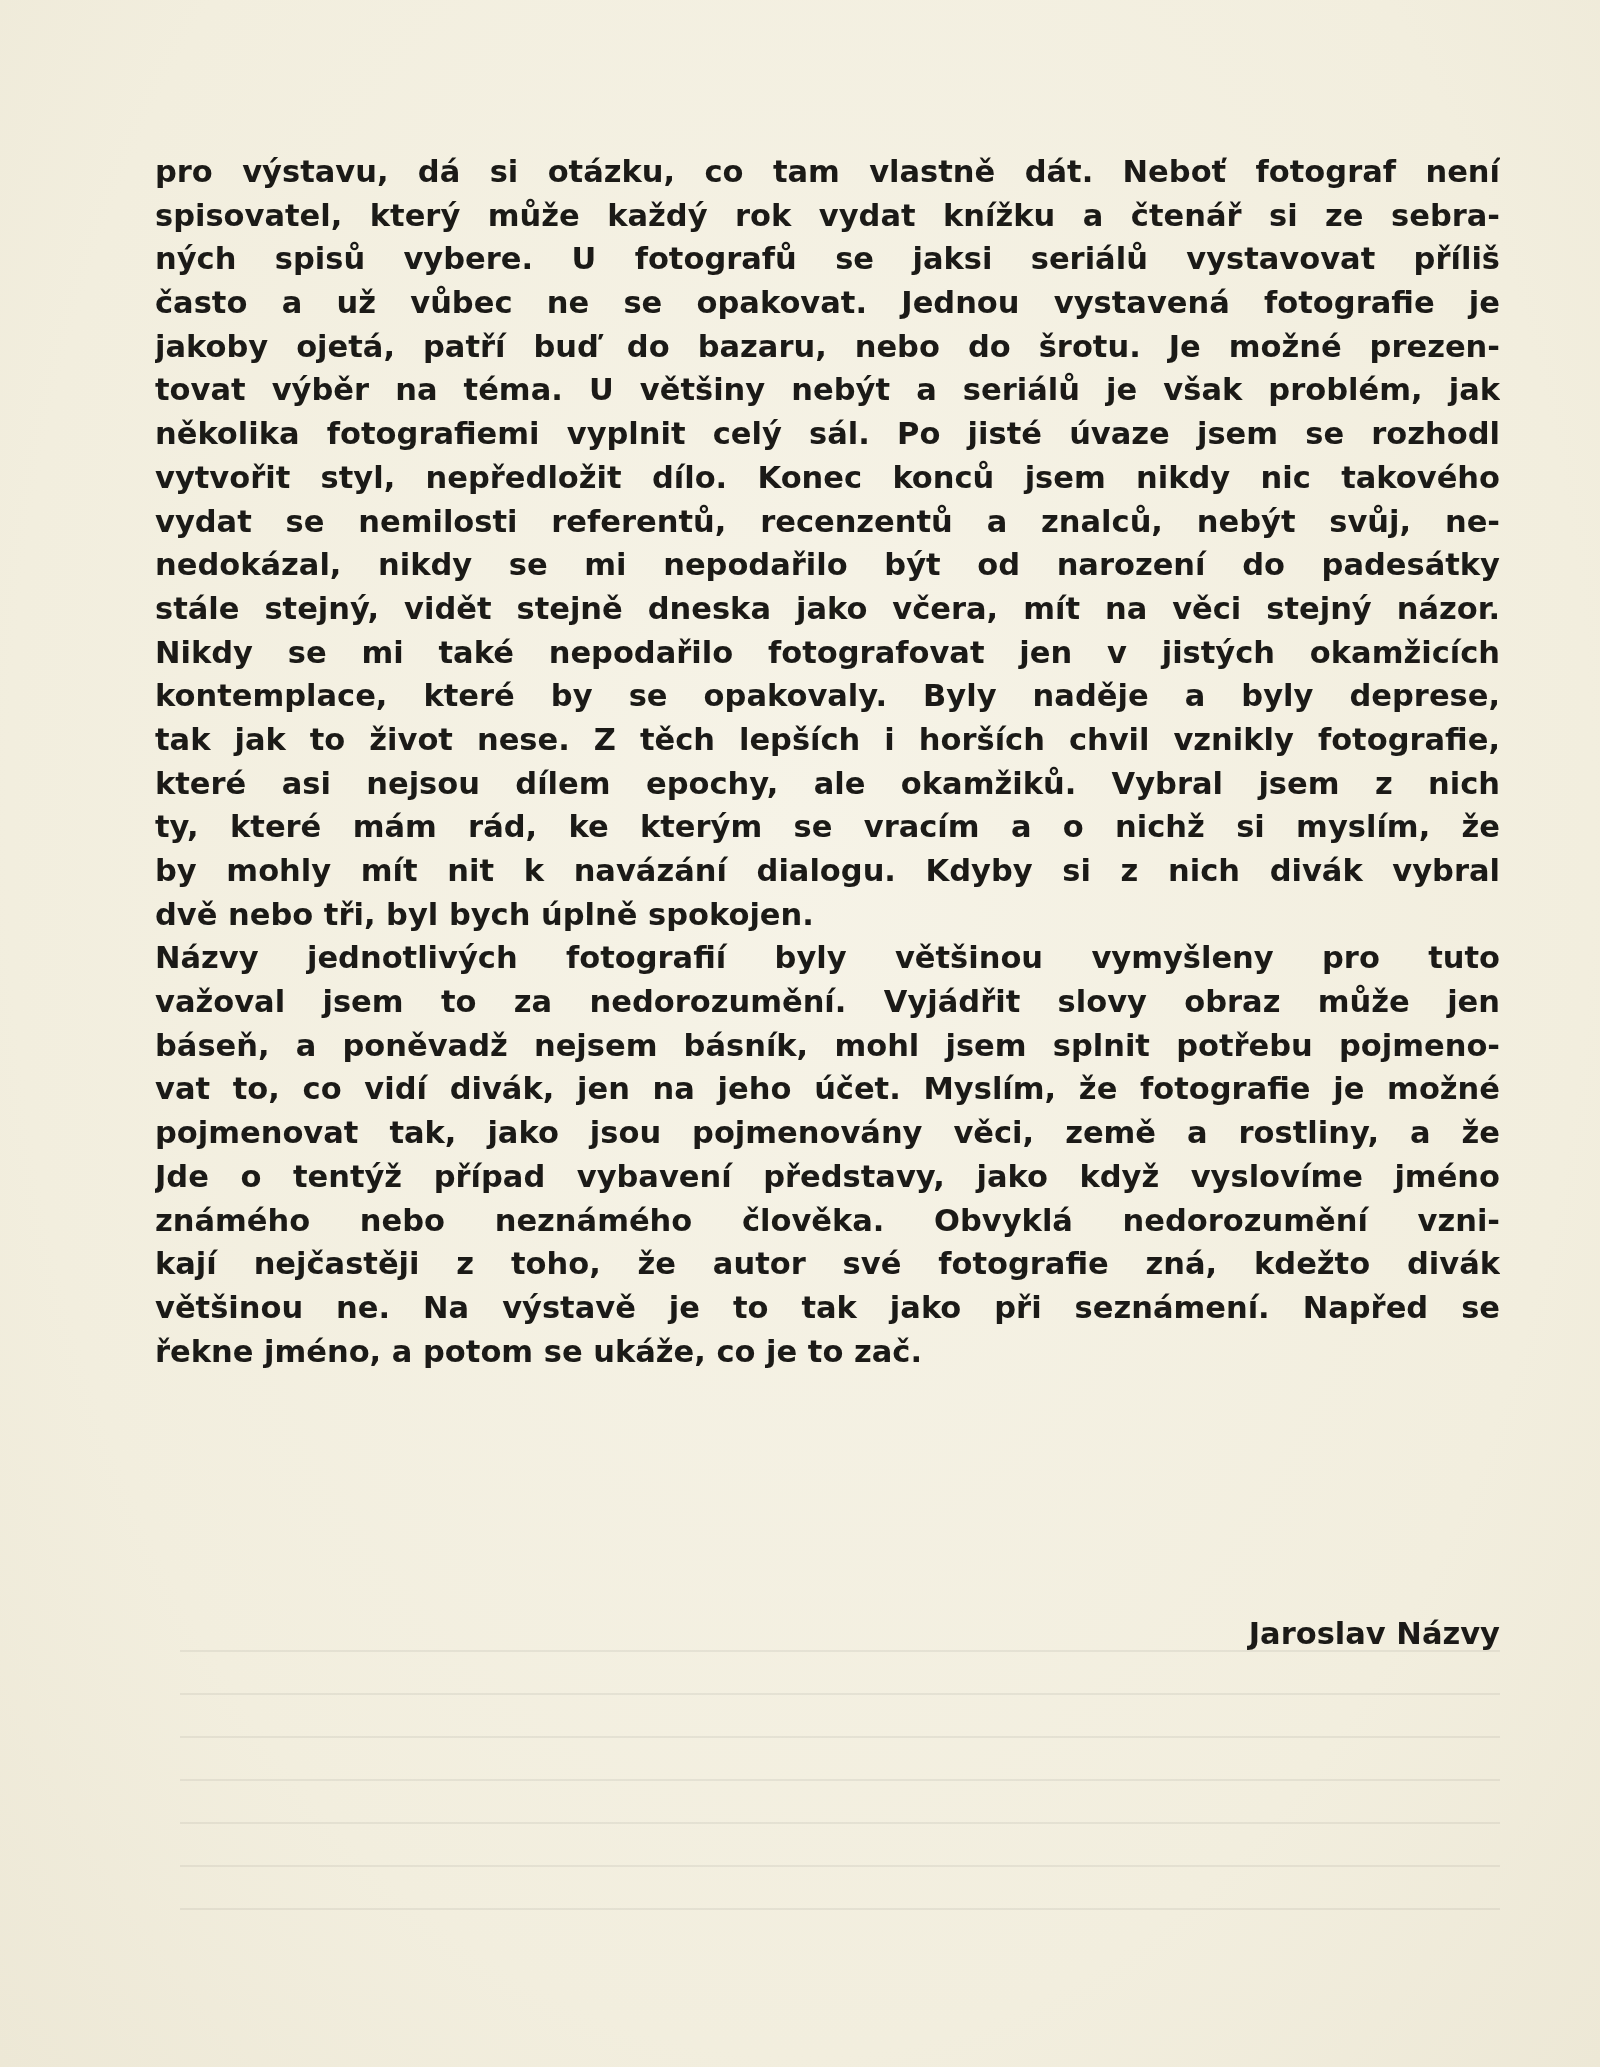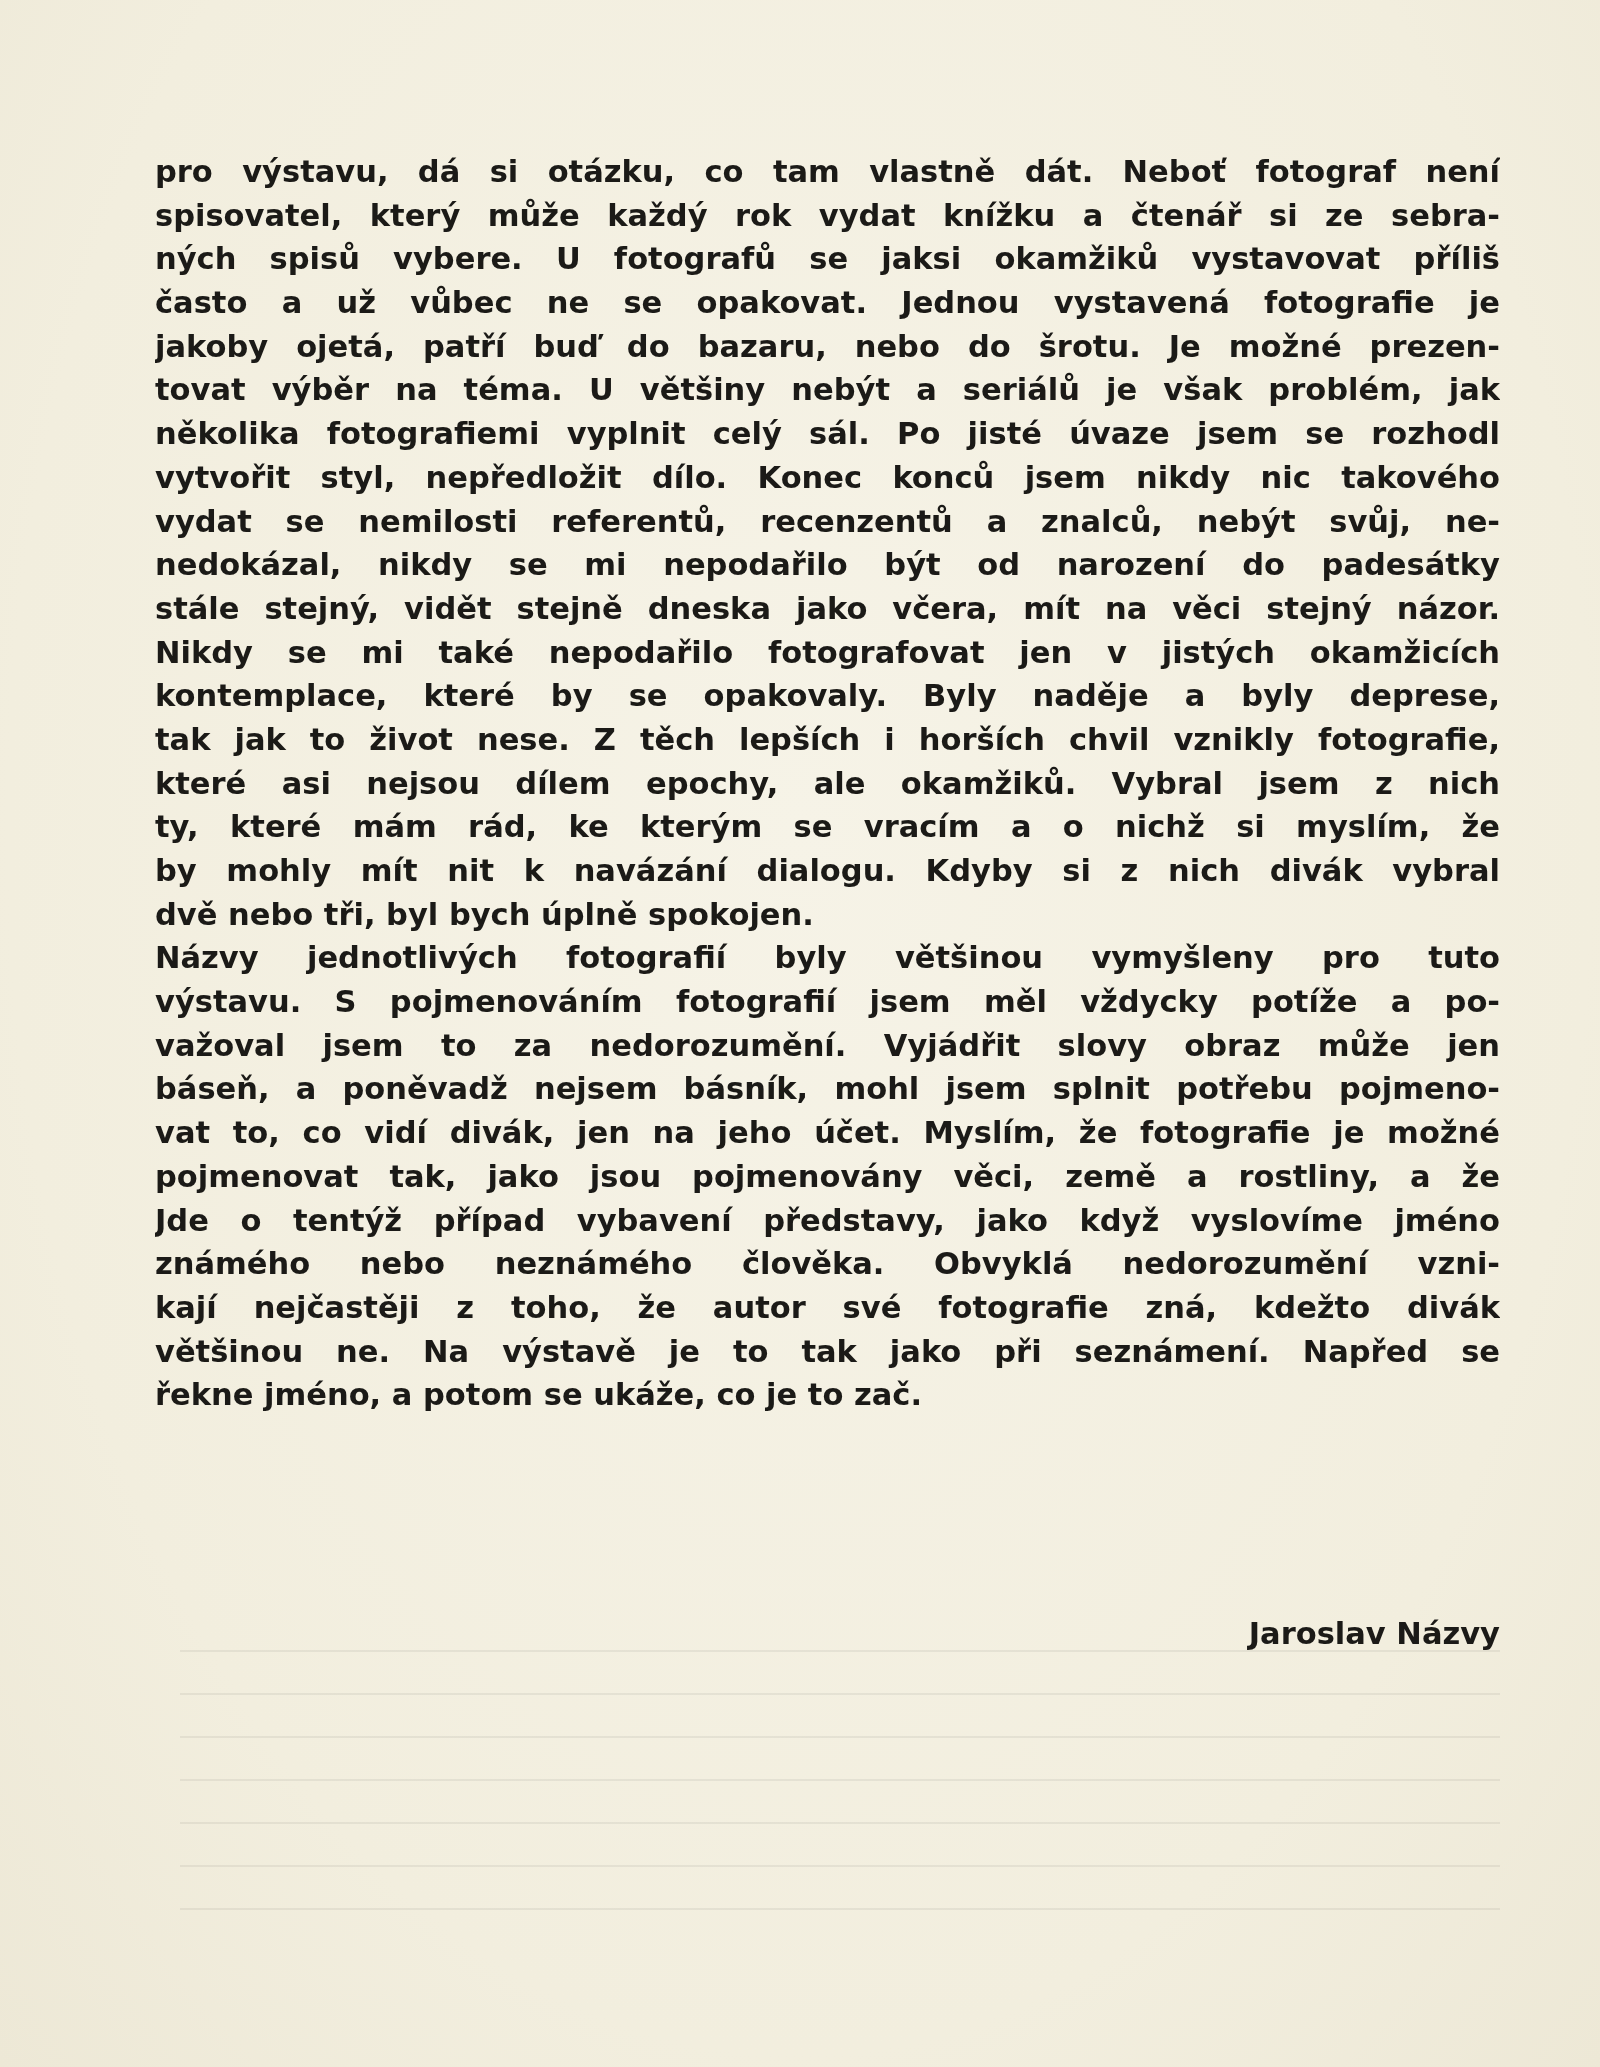--- a/index.html
+++ b/index.html
@@ -61,38 +61,37 @@
   }
 </style>
 </head>
 <body>
 
 <div class="page">
   <div class="bleed"></div>
   <div class="text-block">
     <span class="line">pro výstavu, dá si otázku, co tam vlastně dát. Neboť fotograf není</span>
     <span class="line">spisovatel, který může každý rok vydat knížku a čtenář si ze sebra-</span>
-    <span class="line">ných spisů vybere. U fotografů se jaksi okamžiků vystavovat příliš</span>
+    <span class="line">ných spisů vybere. U fotografů se jaksi seriálů vystavovat příliš</span>
     <span class="line">často a už vůbec ne se opakovat. Jednou vystavená fotografie je</span>
     <span class="line">jakoby ojetá, patří buď do bazaru, nebo do šrotu. Je možné prezen-</span>
     <span class="line">tovat výběr na téma. U většiny nebýt a seriálů je však problém, jak</span>
     <span class="line">několika fotografiemi vyplnit celý sál. Po jisté úvaze jsem se rozhodl</span>
     <span class="line">vytvořit styl, nepředložit dílo. Konec konců jsem nikdy nic takového</span>
     <span class="line">vydat se nemilosti referentů, recenzentů a znalců, nebýt svůj, ne-</span>
     <span class="line">nedokázal, nikdy se mi nepodařilo být od narození do padesátky</span>
     <span class="line">stále stejný, vidět stejně dneska jako včera, mít na věci stejný názor.</span>
     <span class="line">Nikdy se mi také nepodařilo fotografovat jen v jistých okamžicích</span>
     <span class="line">kontemplace, které by se opakovaly. Byly naděje a byly deprese,</span>
     <span class="line">tak jak to život nese. Z těch lepších i horších chvil vznikly fotografie,</span>
     <span class="line">které asi nejsou dílem epochy, ale okamžiků. Vybral jsem z nich</span>
     <span class="line">ty, které mám rád, ke kterým se vracím a o nichž si myslím, že</span>
     <span class="line">by mohly mít nit k navázání dialogu. Kdyby si z nich divák vybral</span>
     <span class="line last">dvě nebo tři, byl bych úplně spokojen.</span>
     <span class="line">Názvy jednotlivých fotografií byly většinou vymyšleny pro tuto</span>
-    <span class="line">výstavu. S pojmenováním fotografií jsem měl vždycky potíže a po-</span>
     <span class="line">važoval jsem to za nedorozumění. Vyjádřit slovy obraz může jen</span>
     <span class="line">báseň, a poněvadž nejsem básník, mohl jsem splnit potřebu pojmeno-</span>
     <span class="line">vat to, co vidí divák, jen na jeho účet. Myslím, že fotografie je možné</span>
     <span class="line">pojmenovat tak, jako jsou pojmenovány věci, země a rostliny, a že</span>
     <span class="line">Jde o tentýž případ vybavení představy, jako když vyslovíme jméno</span>
     <span class="line">známého nebo neznámého člověka. Obvyklá nedorozumění vzni-</span>
     <span class="line">kají nejčastěji z toho, že autor své fotografie zná, kdežto divák</span>
     <span class="line">většinou ne. Na výstavě je to tak jako při seznámení. Napřed se</span>
     <span class="line last">řekne jméno, a potom se ukáže, co je to zač.</span>
   </div>

